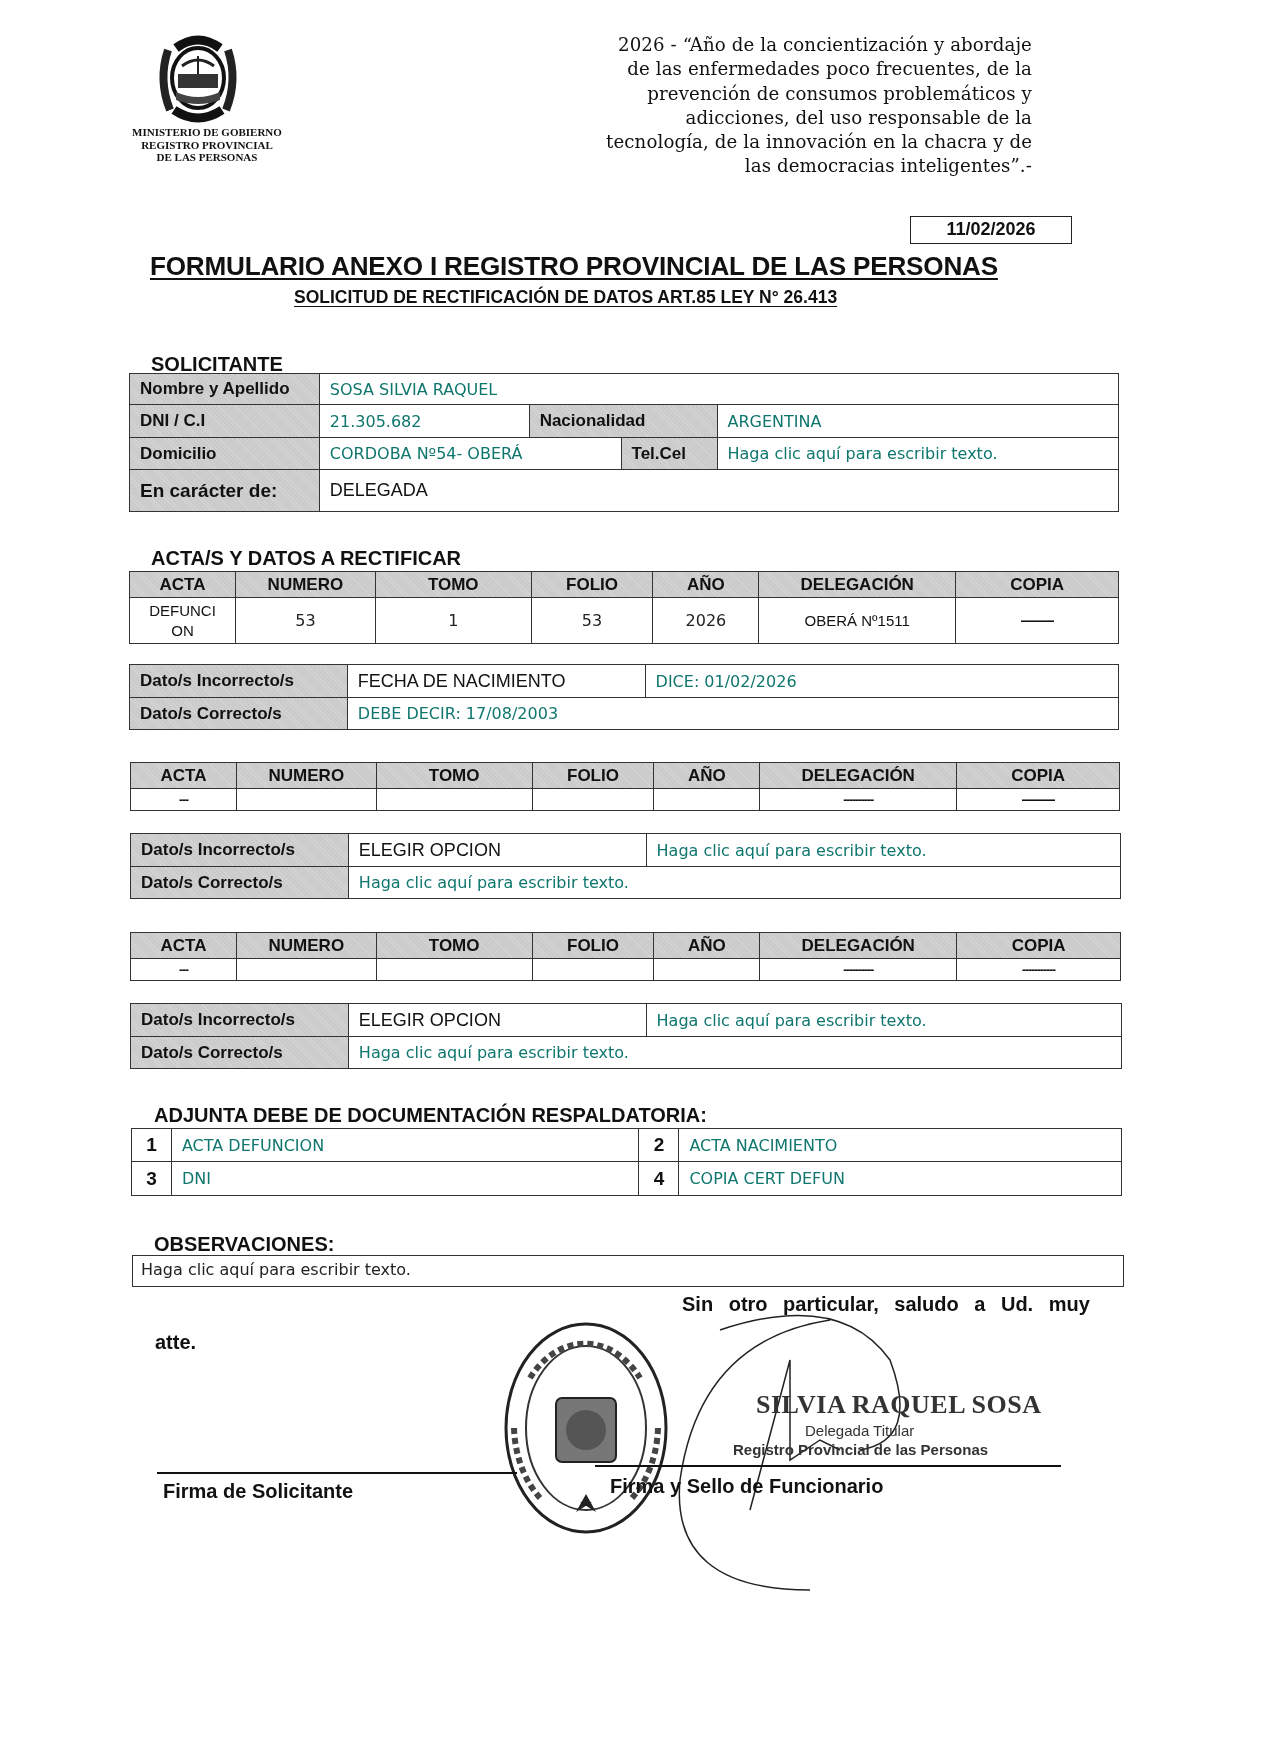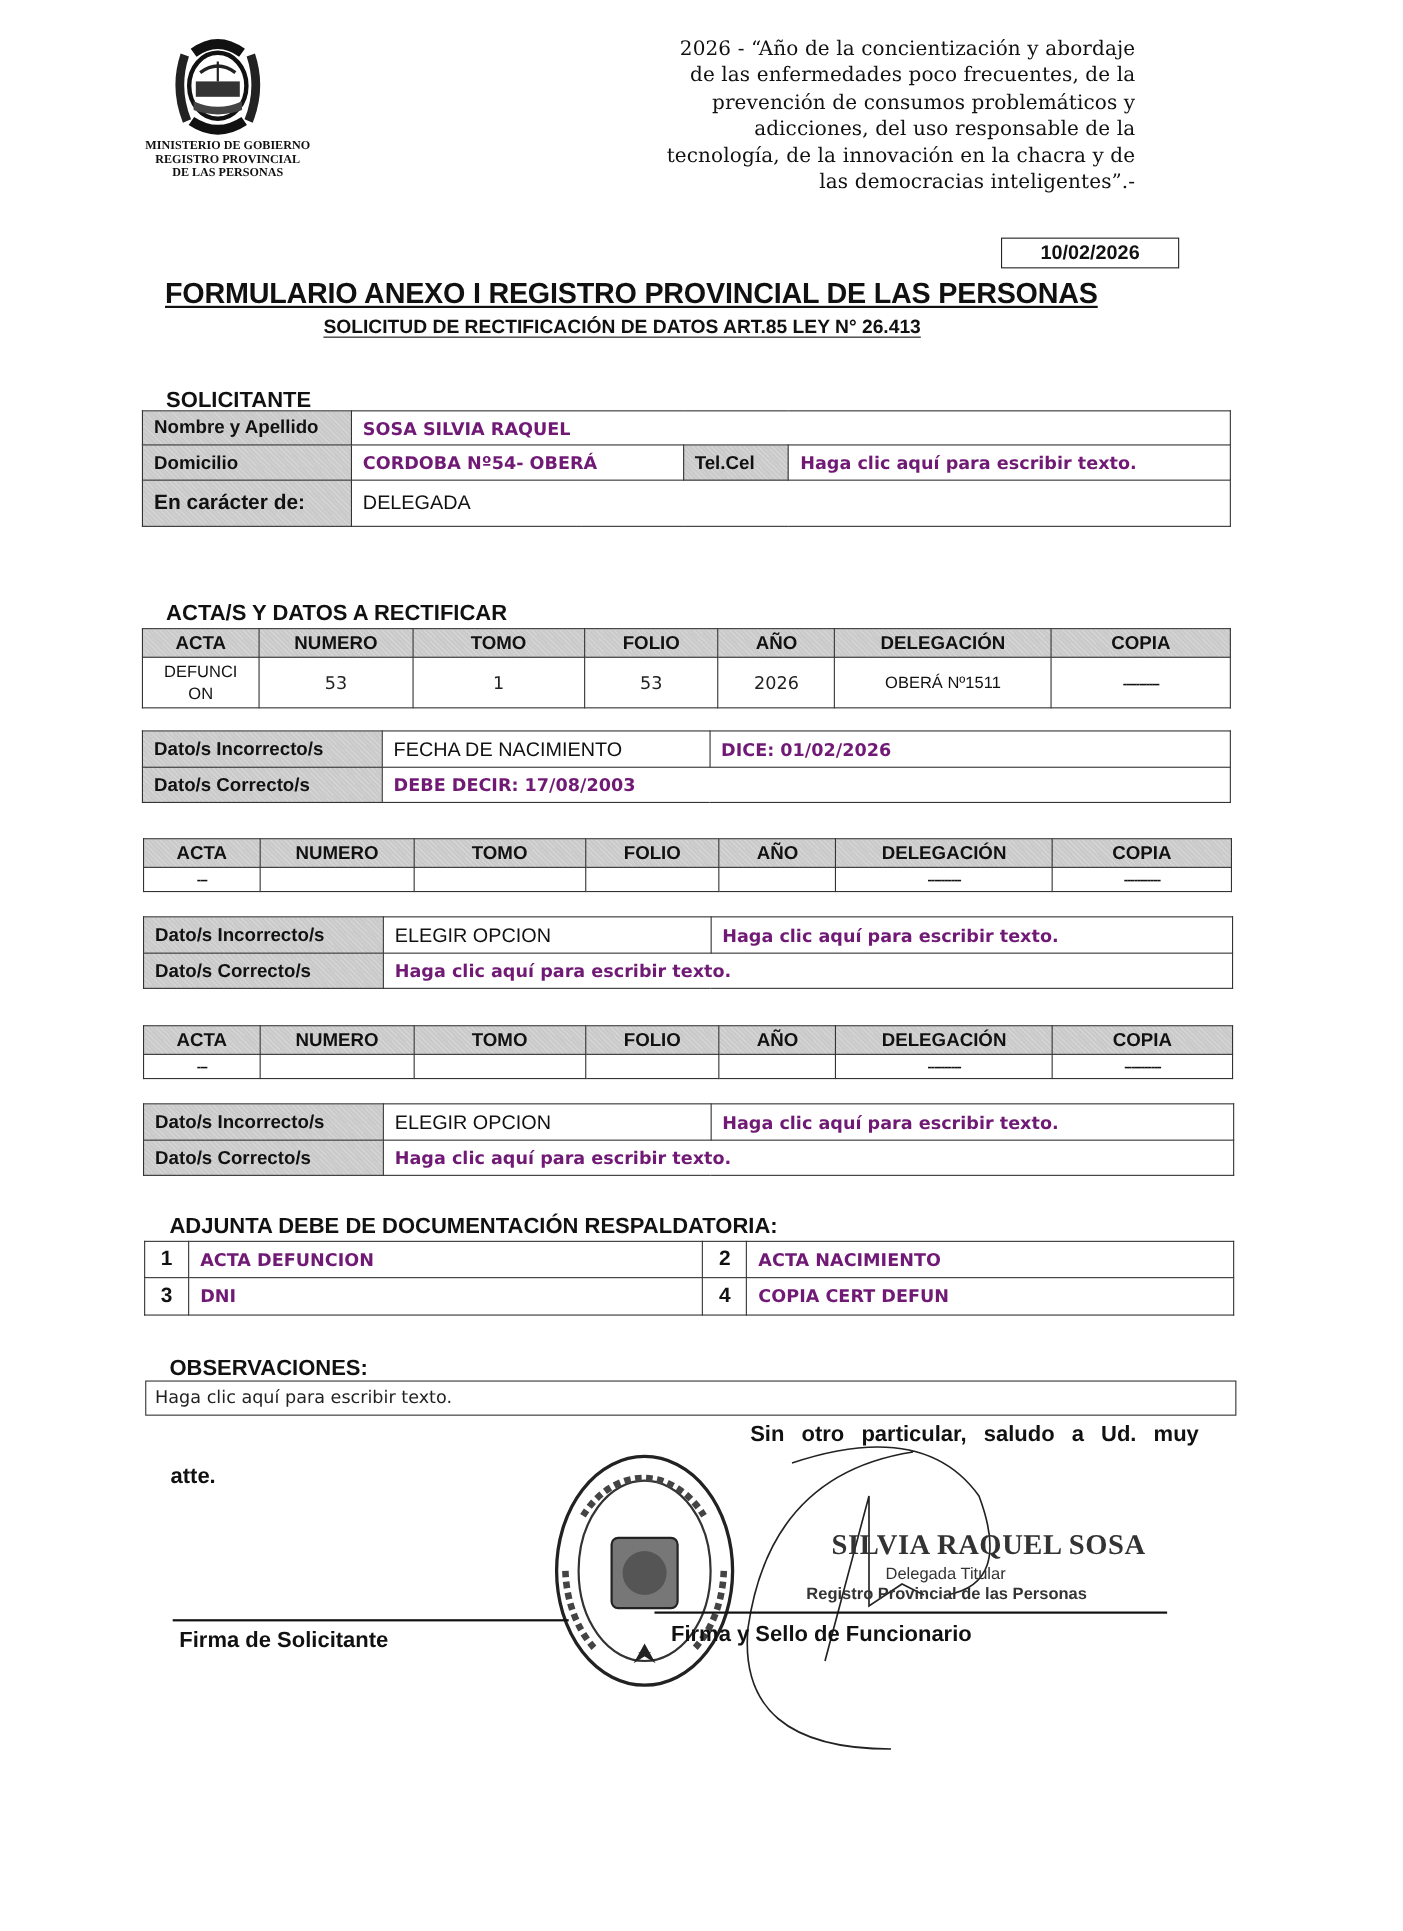--- a/index.html
+++ b/index.html
@@ -21,21 +21,21 @@
     text-decoration: underline; text-decoration-thickness: 2px; text-underline-offset: 3px; letter-spacing: -0.2px; transform: scaleX(0.985); transform-origin: left; }
   .subtitle { left: 294px; top: 287px; font-weight: bold; font-size: 17.5px; text-decoration: underline; text-underline-offset: 3px; }
 
   .section-h { font-weight: bold; font-size: 20px; }
 
   
   table { border-collapse: collapse; position: absolute; padding-left: 46px; }
   td { border: 1.4px solid #333; vertical-align: middle; }
   .lbl { background: #c9c9c9; font-weight: bold; font-size: 17px; padding: 0 10px;
     background-image: repeating-linear-gradient(45deg, rgba(255,255,255,0.25) 0 1px, transparent 1px 3px); }
-  .val { font-family: "DejaVu Sans", sans-serif; font-size: 16px; padding: 0 10px; color: #701a75; font-weight: 700; }
+  .val { font-family: "DejaVu Sans", sans-serif; font-size: 16px; padding: 0 10px; color: #0f766e; font-weight: 400; }
   .val-plain { font-size: 18px; padding: 0 10px; }
   .hdr { background: #c9c9c9; font-weight: bold; font-size: 17px; text-align: center; height: 26px;
     background-image: repeating-linear-gradient(45deg, rgba(255,255,255,0.25) 0 1px, transparent 1px 3px); }
   .cell { text-align: center; font-size: 16px; }
   .cell-num { font-family: "DejaVu Sans", sans-serif; font-size: 16px; text-align: center; color: #222; }
   .dash { font-size: 12px; font-weight: bold; text-align: center; letter-spacing: -1px; }
 
   .obs-box { left: 132px; top: 1255px; width: 992px; height: 32px; border: 1.4px solid #333;
     font-family: "DejaVu Sans", sans-serif; font-size: 16px; padding: 4px 8px; color: #222; }
 
@@ -71,37 +71,43 @@
 </div>
 <div class="abs motto">
   <div>2026 - “Año de la concientización y abordaje</div>
   <div>de las enfermedades poco frecuentes, de la</div>
   <div>prevención de consumos problemáticos y</div>
   <div>adicciones, del uso responsable de la</div>
   <div>tecnología, de la innovación en la chacra y de</div>
   <div>las democracias inteligentes”.-</div>
 </div>
 
-<div class="abs date-box">10/02/2026</div>
+<div class="abs date-box">11/02/2026</div>
 <div class="abs title">FORMULARIO ANEXO I REGISTRO PROVINCIAL DE LAS PERSONAS</div>
 <div class="abs subtitle">SOLICITUD DE RECTIFICACIÓN DE DATOS ART.85 LEY N° 26.413</div>
 
 <div class="abs section-h" style="left:151px; top:353px;">SOLICITANTE</div>
 <table style="left:129px; top:373px; width:990px;">
   <colgroup>
       <col style="width:190px">
       <col style="width:210px">
       <col style="width:92px">
       <col style="width:96px">
       <col style="width:402px">
     </colgroup>
   <tbody>
       <tr style="height:31px">
     <td class="lbl">Nombre y Apellido</td>
     <td class="val" colspan="4">SOSA SILVIA RAQUEL</td>
+  </tr>
+  <tr style="height:33px">
+    <td class="lbl">DNI / C.I</td>
+    <td class="val">21.305.682</td>
+    <td class="lbl" colspan="2" style="border-right:1.4px solid #333">Nacionalidad</td>
+    <td class="val">ARGENTINA</td>
   </tr>
   <tr style="height:32px">
     <td class="lbl">Domicilio</td>
     <td class="val" colspan="2">CORDOBA Nº54- OBERÁ</td>
     <td class="lbl">Tel.Cel</td>
     <td class="val">Haga clic aquí para escribir texto.</td>
   </tr>
   <tr style="height:42px">
     <td class="lbl" style="font-size:19px">En carácter de:</td>
     <td class="val-plain" colspan="4">DELEGADA</td>

